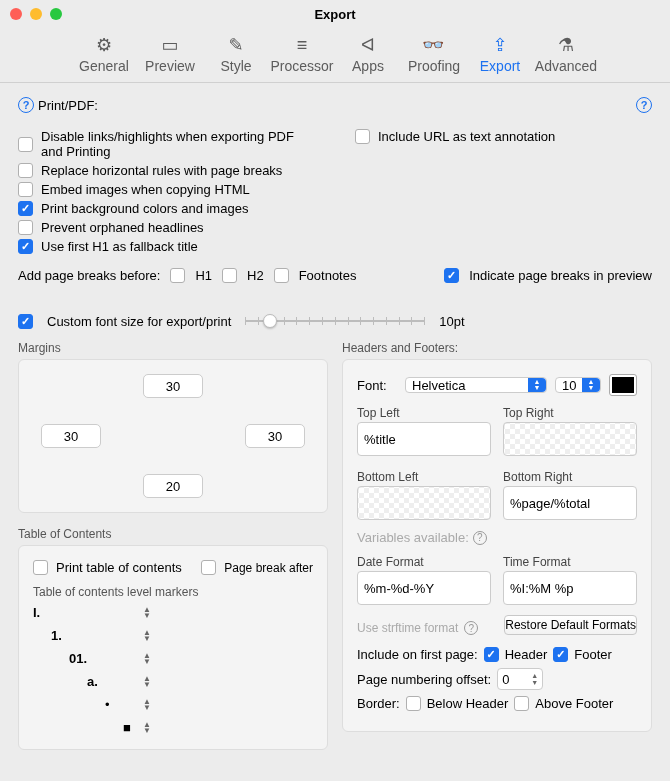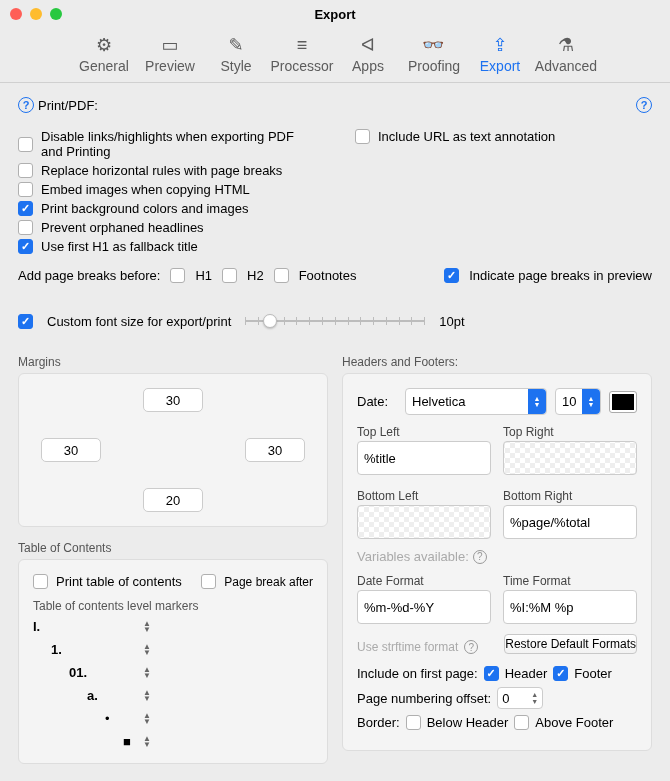--- a/index.html
+++ b/index.html
@@ -29,21 +29,21 @@
 .checkbox { width: 15px; height: 15px; border-radius: 3px; border: 1px solid #b0b0b0; background: #fff; display: inline-flex; align-items: center; justify-content: center; cursor: pointer; flex-shrink: 0; }
 .checkbox.checked { background: #1d72f0; border-color: #1d72f0; }
 .checkbox.checked::after { content: "✓"; color: #fff; font-size: 11px; font-weight: bold; }
 
 .two-col { display: flex; gap: 40px; }
 .col { flex: 1; }
 
 .pagebreak-row { display: flex; gap: 10px; margin-top: 10px; }
 .pagebreak-row .spacer { flex: 1; }
 
-.slider-row { display: flex; align-items: center; gap: 14px; margin-top: 28px; margin-bottom: 24px; }
+.slider-row { display: flex; align-items: center; gap: 14px; margin-top: 28px; margin-bottom: 10px; }
 .slider { flex: 1; height: 20px; position: relative; max-width: 180px; }
 .slider-track { position: absolute; top: 9px; left: 0; right: 0; height: 2px; background: #bcbcbc; }
 .slider-ticks { position: absolute; top: 6px; left: 0; right: 0; display: flex; justify-content: space-between; }
 .slider-ticks span { width: 1px; height: 8px; background: #bcbcbc; }
 .slider-thumb { position: absolute; top: 3px; left: 10%; width: 14px; height: 14px; border-radius: 50%; background: #fff; border: 1px solid #bbb; box-shadow: 0 1px 2px rgba(0,0,0,0.2); cursor: pointer; }
 
 .lower { display: flex; gap: 14px; margin-top: 6px; }
 .lower-left, .lower-right { flex: 1; }
 
 .group-label { font-size: 12px; color: #555; margin-bottom: 4px; }
@@ -59,21 +59,21 @@
 .toc-row { display: flex; align-items: center; gap: 8px; margin-bottom: 10px; }
 .toc-markers-label { font-size: 12px; color: #555; margin: 10px 0 6px; }
 .toc-markers { display: flex; flex-direction: column; gap: 8px; }
 .marker-row { display: flex; align-items: center; gap: 10px; }
 .marker-row .mk { width: 100px; }
 .stepper-v { display: inline-flex; flex-direction: column; line-height: 6px; cursor: pointer; color: #666; }
 .stepper-v span { font-size: 8px; }
 
 .hf-row { display: flex; align-items: center; gap: 8px; margin-bottom: 10px; }
 .hf-row label { width: 40px; }
-.select-like { flex: 1; height: 27px; border: 1px solid #ccc; border-radius: 4px; background: #fff; display: flex; align-items: center; padding: 0 6px; position: relative; cursor: pointer; }
+.select-like { flex: 1; height: 16px; border: 1px solid #ccc; border-radius: 4px; background: #fff; display: flex; align-items: center; padding: 0 6px; position: relative; cursor: pointer; }
 .select-like .arrows { position: absolute; right: 0; top: 0; bottom: 0; width: 18px; background: #1d72f0; border-radius: 0 4px 4px 0; display: flex; flex-direction: column; align-items: center; justify-content: center; }
 .select-like .arrows span { font-size: 7px; color: #fff; line-height: 6px; }
 .color-swatch { width: 28px; height: 22px; border: 1px solid #aaa; border-radius: 3px; background: #fff; padding: 2px; cursor: pointer; }
 .color-swatch div { width: 100%; height: 100%; background: #000; }
 
 .field-grid { display: grid; grid-template-columns: 1fr 1fr; gap: 14px 12px; margin-bottom: 10px; }
 .field-col label { font-size: 12px; color: #444; display: block; margin-bottom: 2px; }
 .text-input { width: 100%; height: 28px; border: 1px solid #ccc; border-radius: 4px; background: #fff; padding: 16px 6px; }
 .text-input.checker { background: repeating-conic-gradient(#eee 0% 25%, #fff 0% 50%) 50% / 10px 10px; }
 
@@ -288,21 +288,21 @@
             </div>
         </div>
       </div>
     </div>
 
     <div class="lower-right">
       <div class="group-label">Headers and Footers:</div>
       <div class="groupbox">
 
         <div class="hf-row">
-          <label>Date:</label>
+          <label>Font:</label>
           <div class="select-like">
             <span>Helvetica</span>
             <div class="arrows">
                 <span>▲</span>
                 <span>▼</span>
               </div>
           </div>
           <div class="select-like" style="flex:0 0 46px">
             <span>10</span>
             <div class="arrows">

